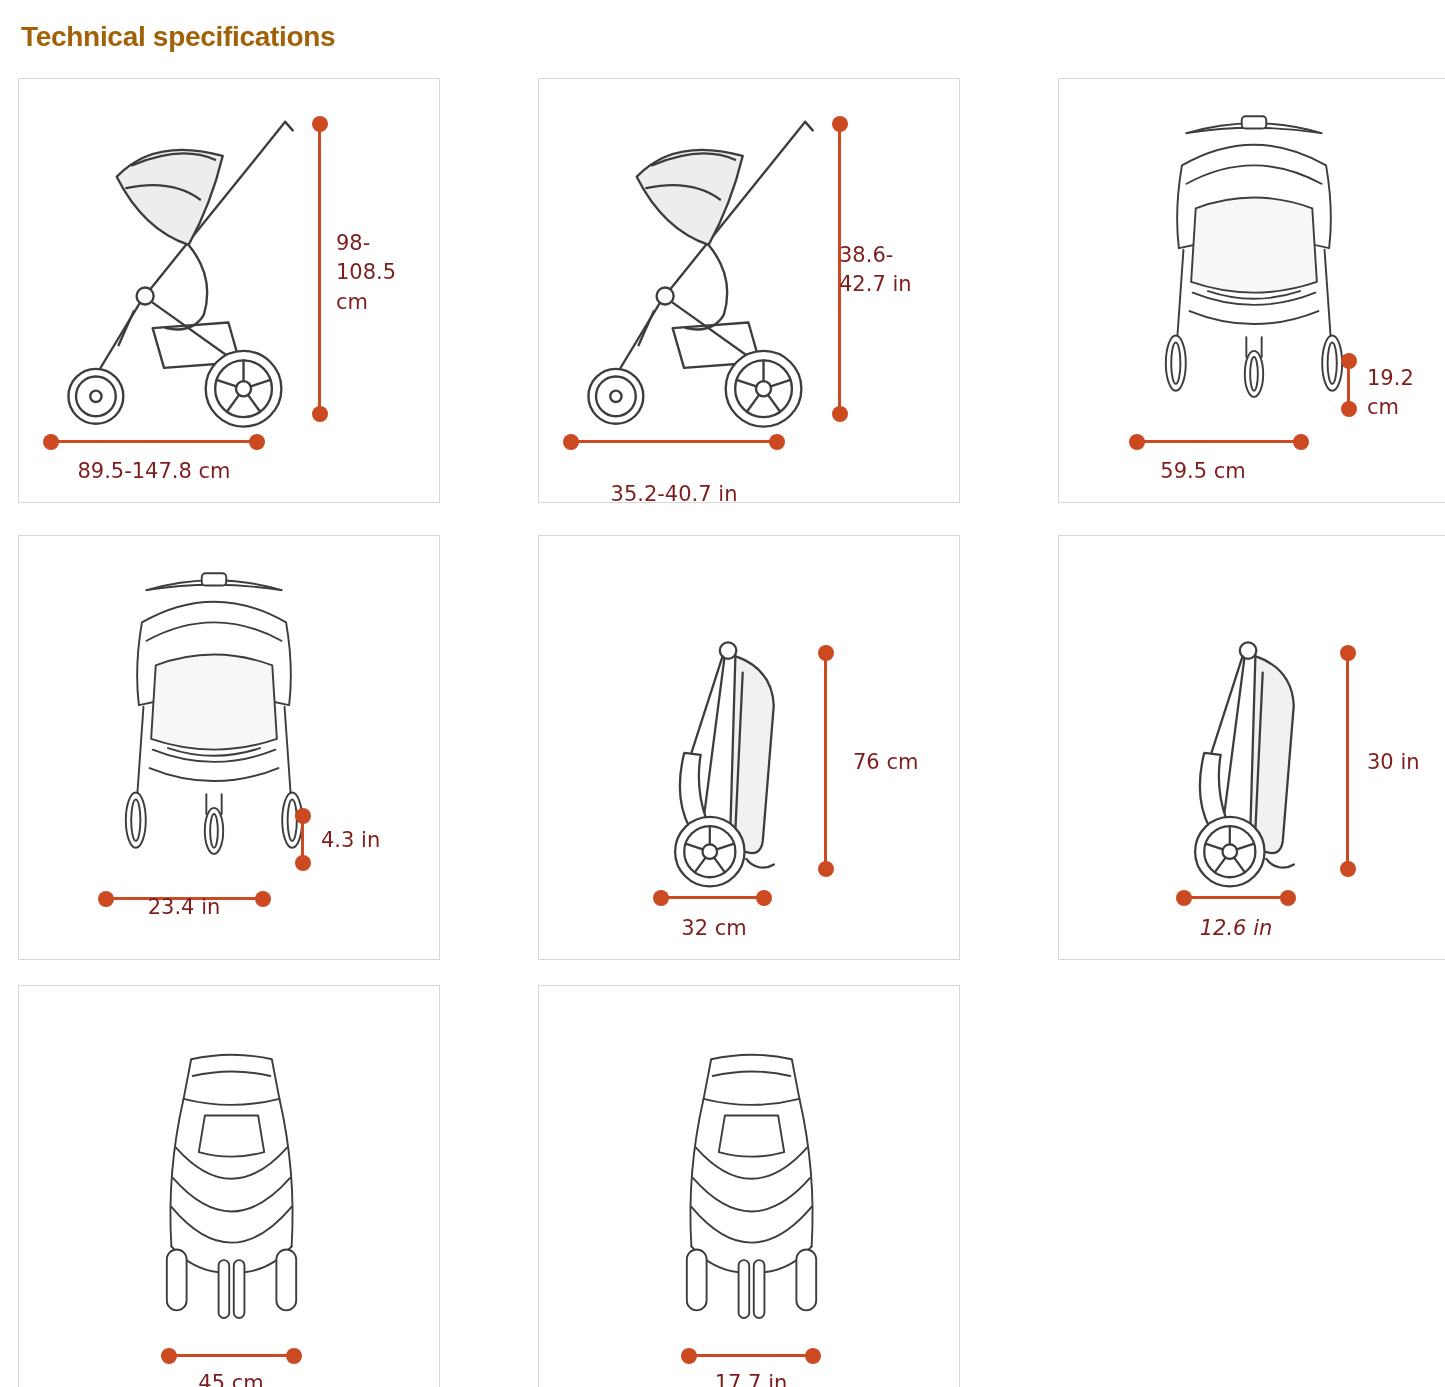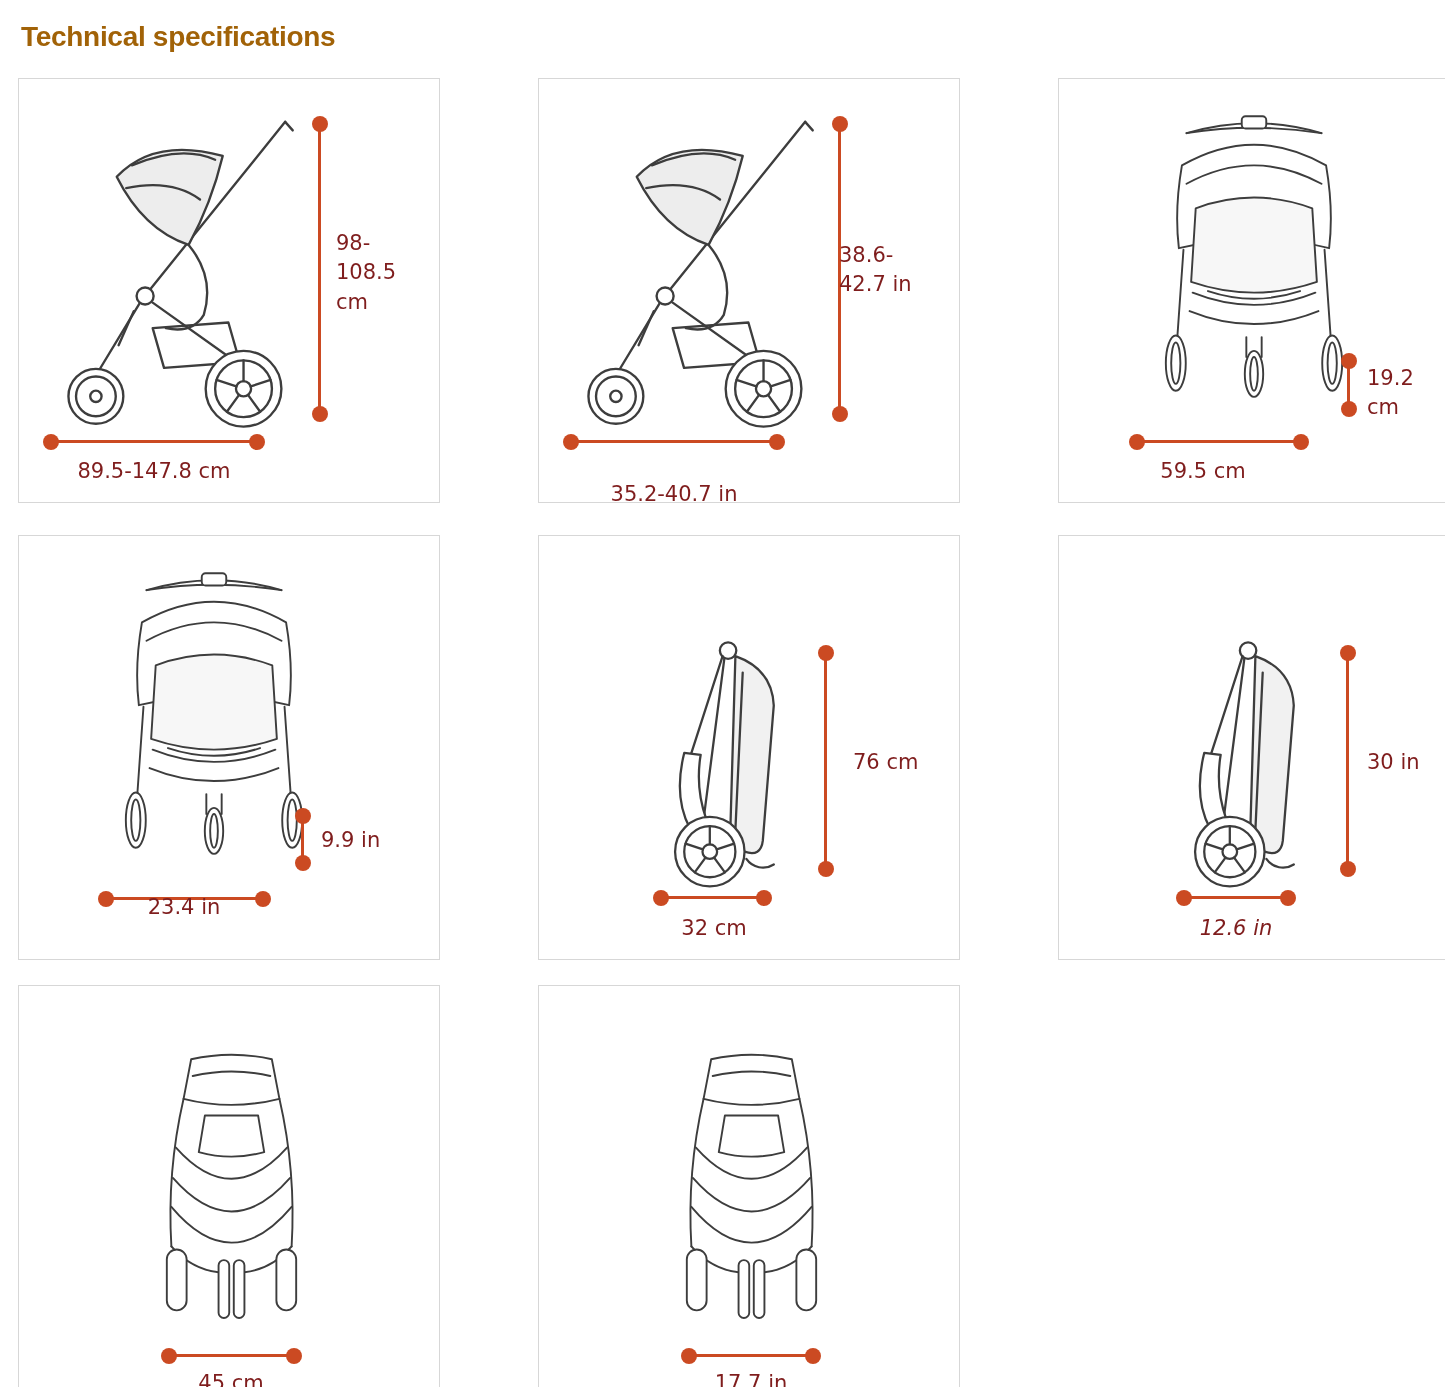--- a/index.html
+++ b/index.html
@@ -164,21 +164,21 @@
   <div class="dim-label" style="left:308px; top:285px; width:60px;">19.2 cm</div>
   <div class="hdim" style="left:78px; top:361px; width:164px;"></div>
   <div class="dim-label h-center" style="left:44px; top:378px; width:200px;">59.5 cm</div>
 </div>
 
 <div class="card" style="left:18px; top:535px;">
   <svg class="drawing" style="left:80px; top:12px;" width="230" height="345">
       <use href="#sym-front"></use>
     </svg>
   <div class="vdim" style="left:282px; top:280px; height:47px;"></div>
-  <div class="dim-label" style="left:302px; top:290px; width:80px;">9.9 in</div>
+  <div class="dim-label" style="left:302px; top:290px; width:80px;">4.3 in</div>
   <div class="hdim" style="left:87px; top:361px; width:157px;"></div>
   <div class="dim-label h-center" style="left:65px; top:357px; width:200px;">23.4 in</div>
 </div>
 
 <div class="card" style="left:538px; top:535px;">
   <svg class="drawing" style="left:110px; top:100px;" width="160" height="265">
       <use href="#sym-folded"></use>
     </svg>
   <div class="vdim" style="left:285px; top:117px; height:216px;"></div>
   <div class="dim-label" style="left:306px; top:212px; width:100px;margin-left:8px;">76 cm</div>

